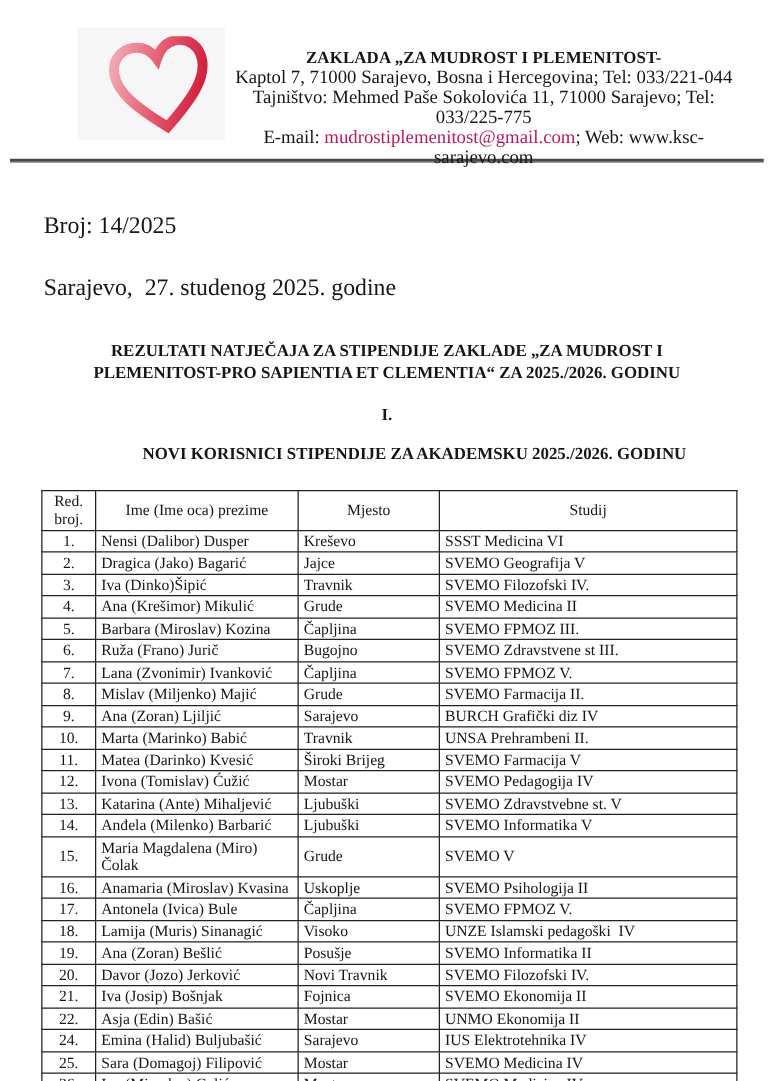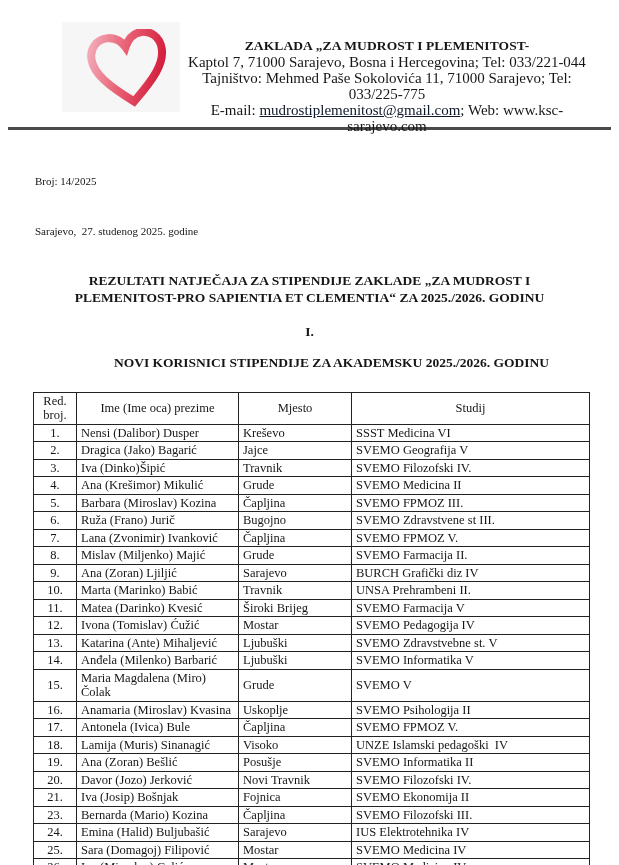--- a/index.html
+++ b/index.html
@@ -22,30 +22,30 @@
     position: absolute; left: 84px; top: 13px;
     width: 90px; height: 80px;
   }
   .head-text {
     margin-left: 182px; width: 410px;
     padding-top: 21px; text-align: center; margin-top: 16px;
   }
   .org-line { font-weight: bold; font-size: 13.5px; line-height: 17px; letter-spacing: .1px; }
   .addr-line { font-size: 15px; line-height: 16px; white-space: pre-wrap; }
   .addr-line a, .email-link {
-    color: #0f172a; text-decoration: underline; cursor: pointer;
+    color: #be185d; cursor: pointer;
   }
   
   .rule {
     margin: 5px 8px 0 8px; height: 3px;
     border-top: 2px solid #4a4a4a;
     border-bottom: 1px solid #4a4a4a;
   }
   
-  .meta { margin: 10px 0 0 35px; font-size: 11px; line-height: 16.5px; white-space: pre-wrap; }
+  .meta { margin: 10px 0 0 35px; font-size: 19px; line-height: 16.5px; white-space: pre-wrap; }
   
   .doc-title { margin-top: 16px; text-align: center; font-weight: bold; font-size: 13.5px; line-height: 17.5px; }
   .section-num { margin-top: 17px; text-align: center; font-weight: bold; font-size: 13.5px; }
   .subtitle { margin-top: 15px; text-align: center; font-weight: bold; font-size: 13.5px; margin-left: 44px; }
   
   table.results {
     margin: 21px 0 0 33px;
     border-collapse: collapse;
     width: 548px;
     table-layout: fixed;
@@ -235,24 +235,24 @@
         <td class="c-place">Novi Travnik</td>
         <td class="c-study">SVEMO Filozofski IV.</td>
       </tr>
       <tr>
         <td class="c-num">21.</td>
         <td class="c-name">Iva (Josip) Bošnjak</td>
         <td class="c-place">Fojnica</td>
         <td class="c-study">SVEMO Ekonomija II</td>
       </tr>
       <tr>
-        <td class="c-num">23.</td>
-        <td class="c-name">Bernarda (Mario) Kozina</td>
-        <td class="c-place">Čapljina</td>
-        <td class="c-study">SVEMO Filozofski III.</td>
+        <td class="c-num">22.</td>
+        <td class="c-name">Asja (Edin) Bašić</td>
+        <td class="c-place">Mostar</td>
+        <td class="c-study">UNMO Ekonomija II</td>
       </tr>
       <tr>
         <td class="c-num">24.</td>
         <td class="c-name">Emina (Halid) Buljubašić</td>
         <td class="c-place">Sarajevo</td>
         <td class="c-study">IUS Elektrotehnika IV</td>
       </tr>
       <tr>
         <td class="c-num">25.</td>
         <td class="c-name">Sara (Domagoj) Filipović</td>

